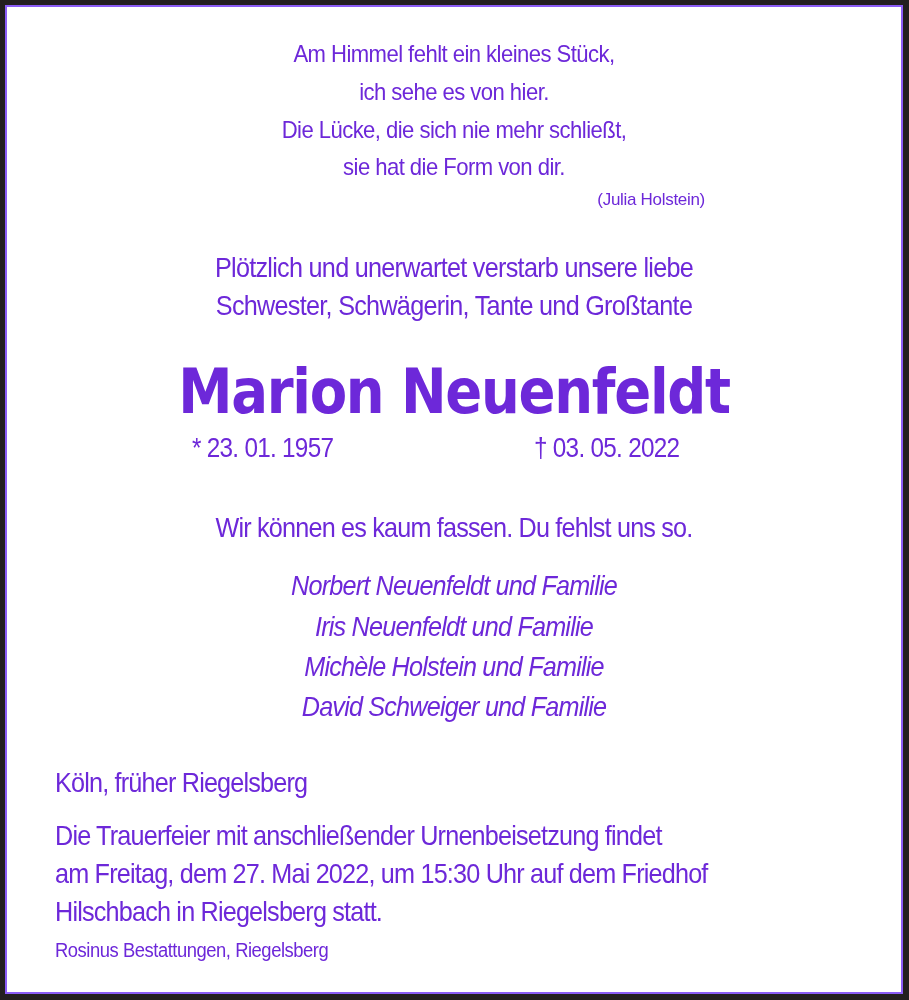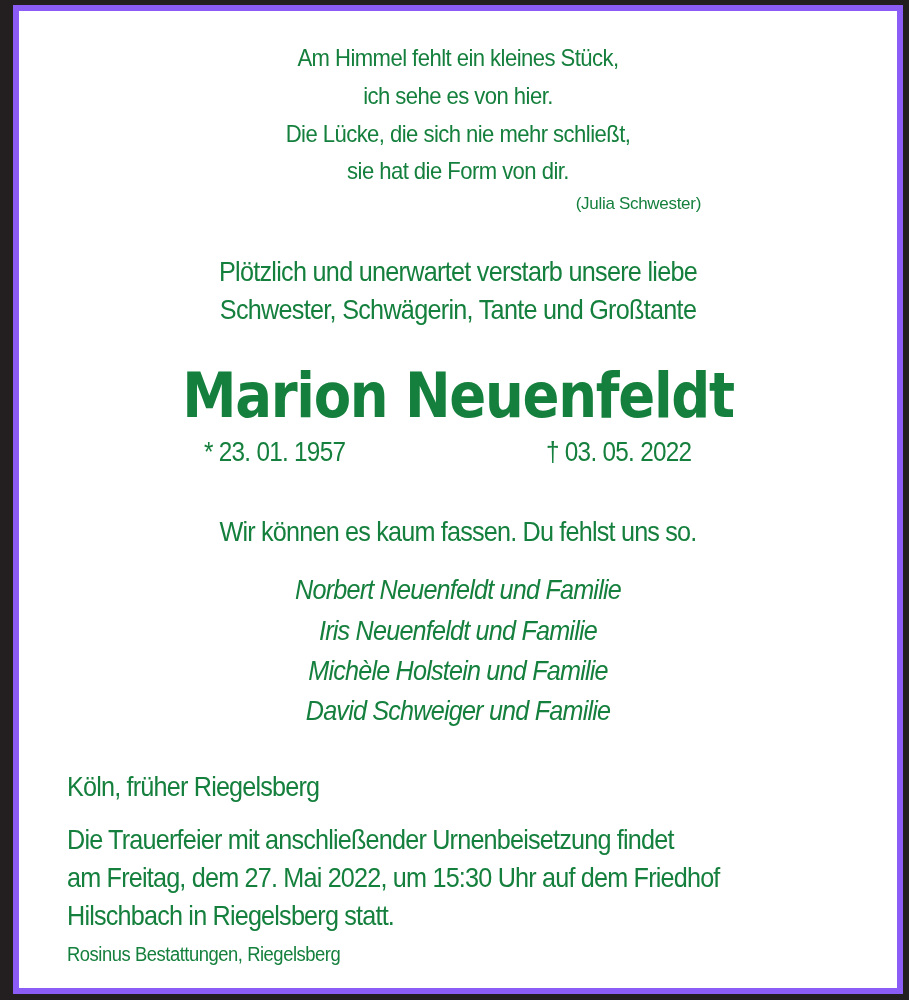--- a/index.html
+++ b/index.html
@@ -6,24 +6,23 @@
     body {
       width: 909px; height: 1000px;
       background: #231f20;
       position: relative;
       overflow: hidden;
     }
     .card {
       position: absolute;
       left: 5px; top: 5px; right: 6px; bottom: 6px;
       background: #ffffff;
-      border: 6px solid #8b5cf6;
-      color: #15803d;
+      border: 2px solid #8b5cf6;
+      color: #6d28d9;
       font-family: "Liberation Sans", "DejaVu Sans", sans-serif;
-      margin-left: 8px;
     }
     .t { position: absolute; left: 0; right: 0; text-align: center; white-space: nowrap; }
     .poem { font-size: 24px; letter-spacing: -0.6px; transform: scaleX(0.92); }
     .poem-author { position: absolute; top: 183px; right: 196px; font-size: 17px; letter-spacing: -0.3px; }
     .intro { font-size: 28px; letter-spacing: -0.8px; transform: scaleX(0.9); }
     .name {
       top: 348px; font-size: 62px; font-weight: bold; letter-spacing: -1.5px;
       font-family: "DejaVu Sans", sans-serif; transform: scaleX(0.88);
     }
     .date { position: absolute; top: 426px; font-size: 27px; letter-spacing: -0.8px; white-space: nowrap; transform: scaleX(0.9); transform-origin: left; }
@@ -38,21 +37,21 @@
   </style>
 </head>
 <body>
 
 <div class="card">
 
   <div class="t poem" style="top:33px">Am Himmel fehlt ein kleines Stück,</div>
   <div class="t poem" style="top:71px">ich sehe es von hier.</div>
   <div class="t poem" style="top:109px">Die Lücke, die sich nie mehr schließt,</div>
   <div class="t poem" style="top:146px">sie hat die Form von dir.</div>
-  <div class="poem-author">(Julia Schwester)</div>
+  <div class="poem-author">(Julia Holstein)</div>
 
   <div class="t intro" style="top:245px">Plötzlich und unerwartet verstarb unsere liebe</div>
   <div class="t intro" style="top:283px">Schwester, Schwägerin, Tante und Großtante</div>
 
   <div class="t name">Marion Neuenfeldt</div>
 
   <div class="date birth">* 23. 01. 1957</div>
   <div class="date death">† 03. 05. 2022</div>
 
   <div class="t quote" style="top:505px">Wir können es kaum fassen. Du fehlst uns so.</div>

